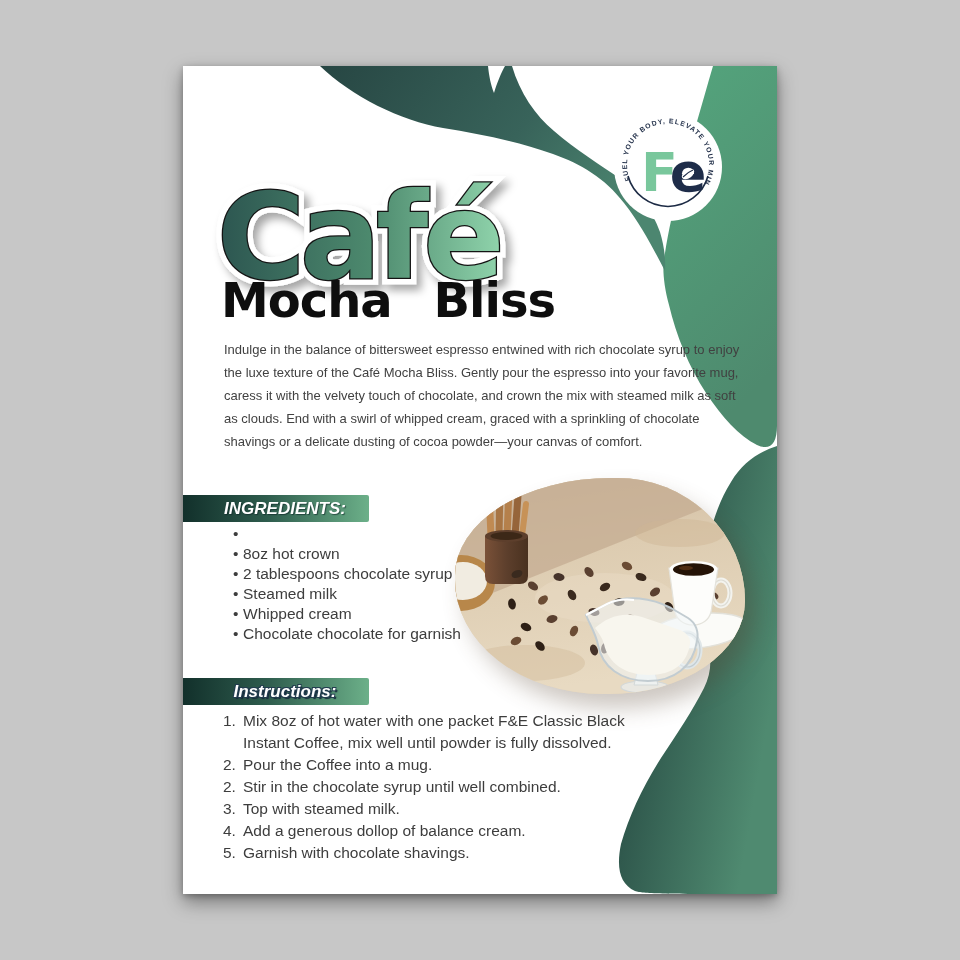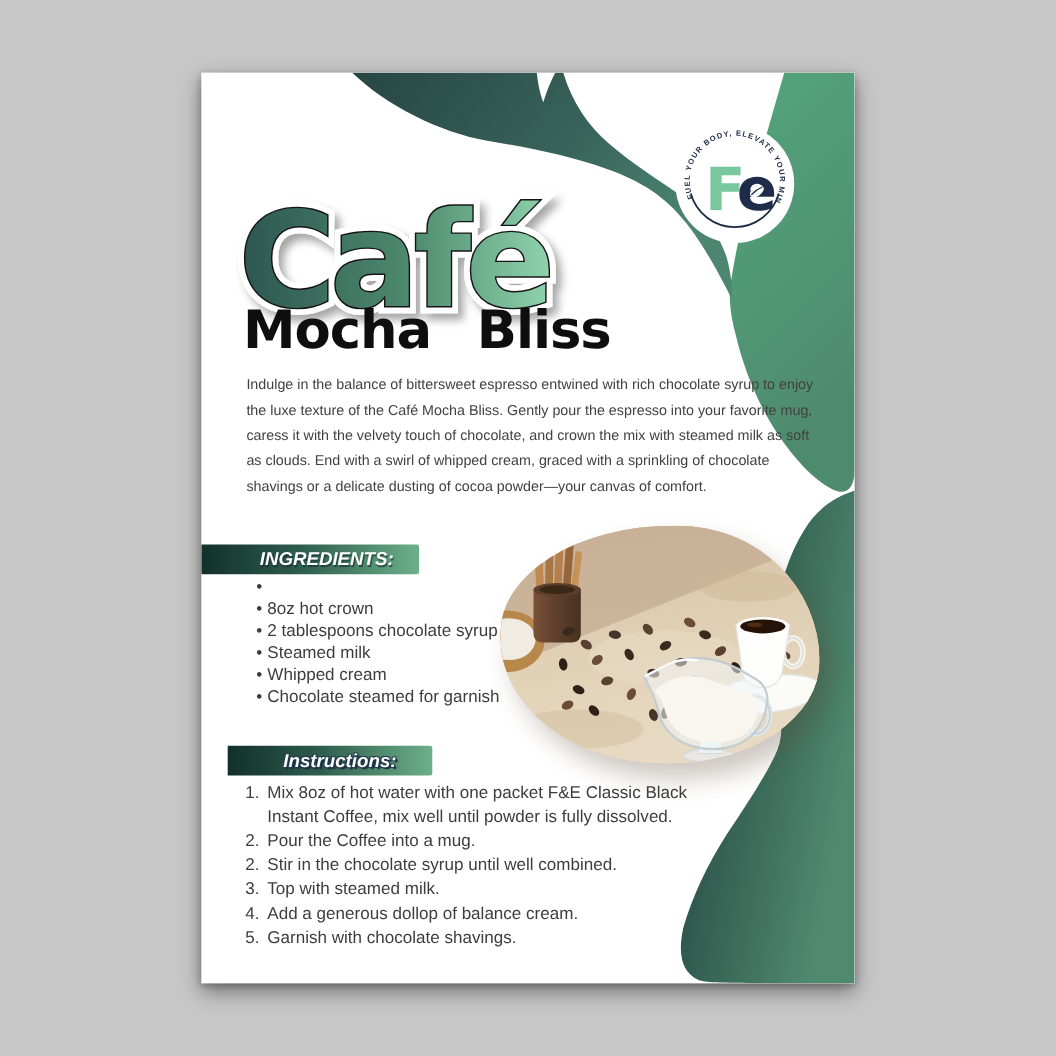--- a/index.html
+++ b/index.html
@@ -25,23 +25,23 @@
   .title{position:absolute;left:38px;top:206px;margin:0;font-family:"DejaVu Sans",sans-serif;
          font-weight:bold;font-size:48px;letter-spacing:-1px;word-spacing:26px;color:#0e0e0e;}
 
   .desc{position:absolute;left:41px;top:272px;width:524px;margin:0;
         font-size:13px;line-height:23px;color:#414141;}
 
   .banner{position:absolute;left:0;width:186px;height:27px;
           background:linear-gradient(90deg,#12302b 0%,#2e5c4d 45%,#6cb089 100%);
           display:flex;align-items:center;justify-content:center;border-radius:0 2px 2px 0;}
   .banner span{font-style:italic;font-weight:bold;font-size:17px;padding-left:18px;white-space:nowrap;}
-  .banner-ingredients{top:429px;padding-left:12px;}
+  .banner-ingredients{top:429px;}
   .banner-ingredients span{color:#ffffff;text-shadow:1px 1px 1px rgba(15,40,40,.65);}
-  .banner-instructions{top:612px;margin-left:24px;}
+  .banner-instructions{top:612px;}
   .banner-instructions span{color:#ffffff;
       text-shadow:-1px -1px 0 #223c4e,1px -1px 0 #223c4e,-1px 1px 0 #223c4e,1px 1px 0 #223c4e,2px 2px 1px #16293a;}
 
   .ing-list{position:absolute;left:50px;top:458px;margin:0;padding:0;list-style:none;
             font-size:15.5px;line-height:20px;color:#3d3d3d;}
   .ing-list li{display:flex;}
   .ing-list .bullet{width:10px;flex:none;}
 
   .steps{position:absolute;left:40px;top:644px;width:436px;
          font-size:15.5px;line-height:22px;color:#3d3d3d;}
@@ -150,21 +150,21 @@
         <li>
           <span class="bullet">•</span>
           <span>Steamed milk</span>
         </li>
         <li>
           <span class="bullet">•</span>
           <span>Whipped cream</span>
         </li>
         <li>
           <span class="bullet">•</span>
-          <span>Chocolate steamed for garnish</span>
+          <span>Chocolate chocolate for garnish</span>
         </li>
       </ul>
 
     <div class="photo">
       <svg width="290" height="216" viewBox="0 0 290 216">
         <defs>
           <linearGradient id="tbl" x1="0" y1="0" x2="0.2" y2="1">
             <stop offset="0" stop-color="#cdb79e"></stop>
             <stop offset="0.4" stop-color="#ddccb1"></stop>
             <stop offset="1" stop-color="#e8dac2"></stop>

